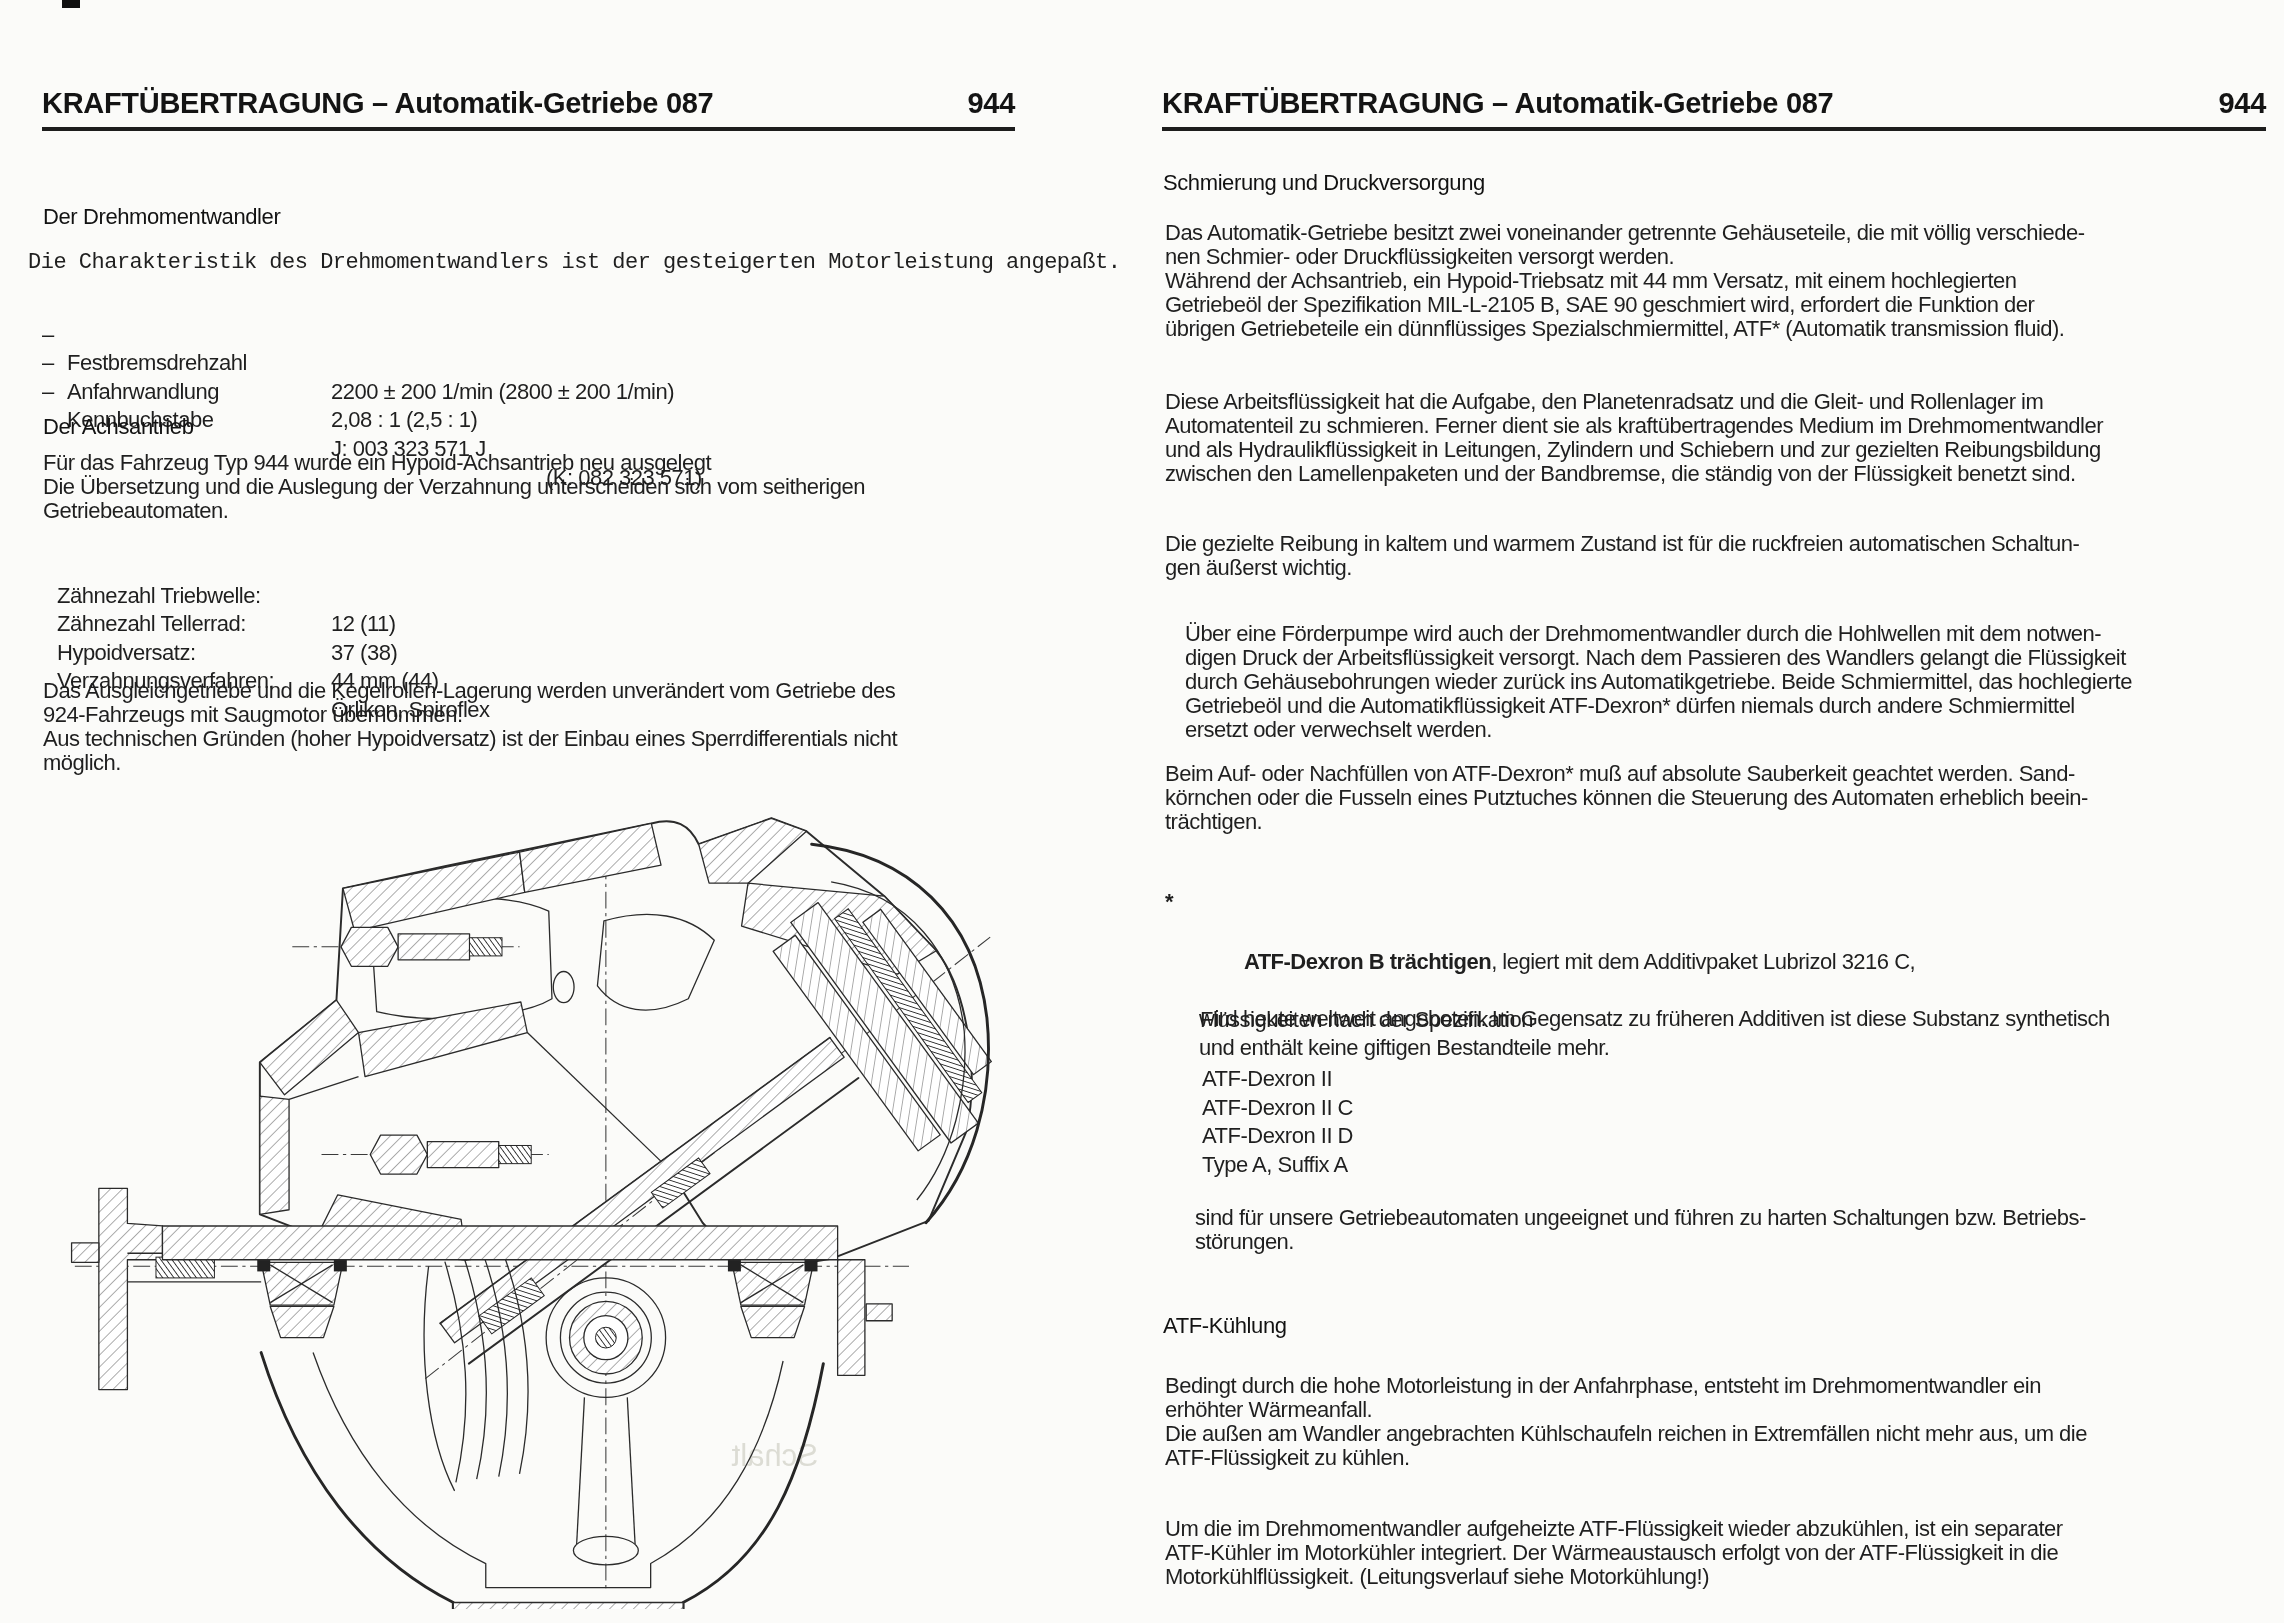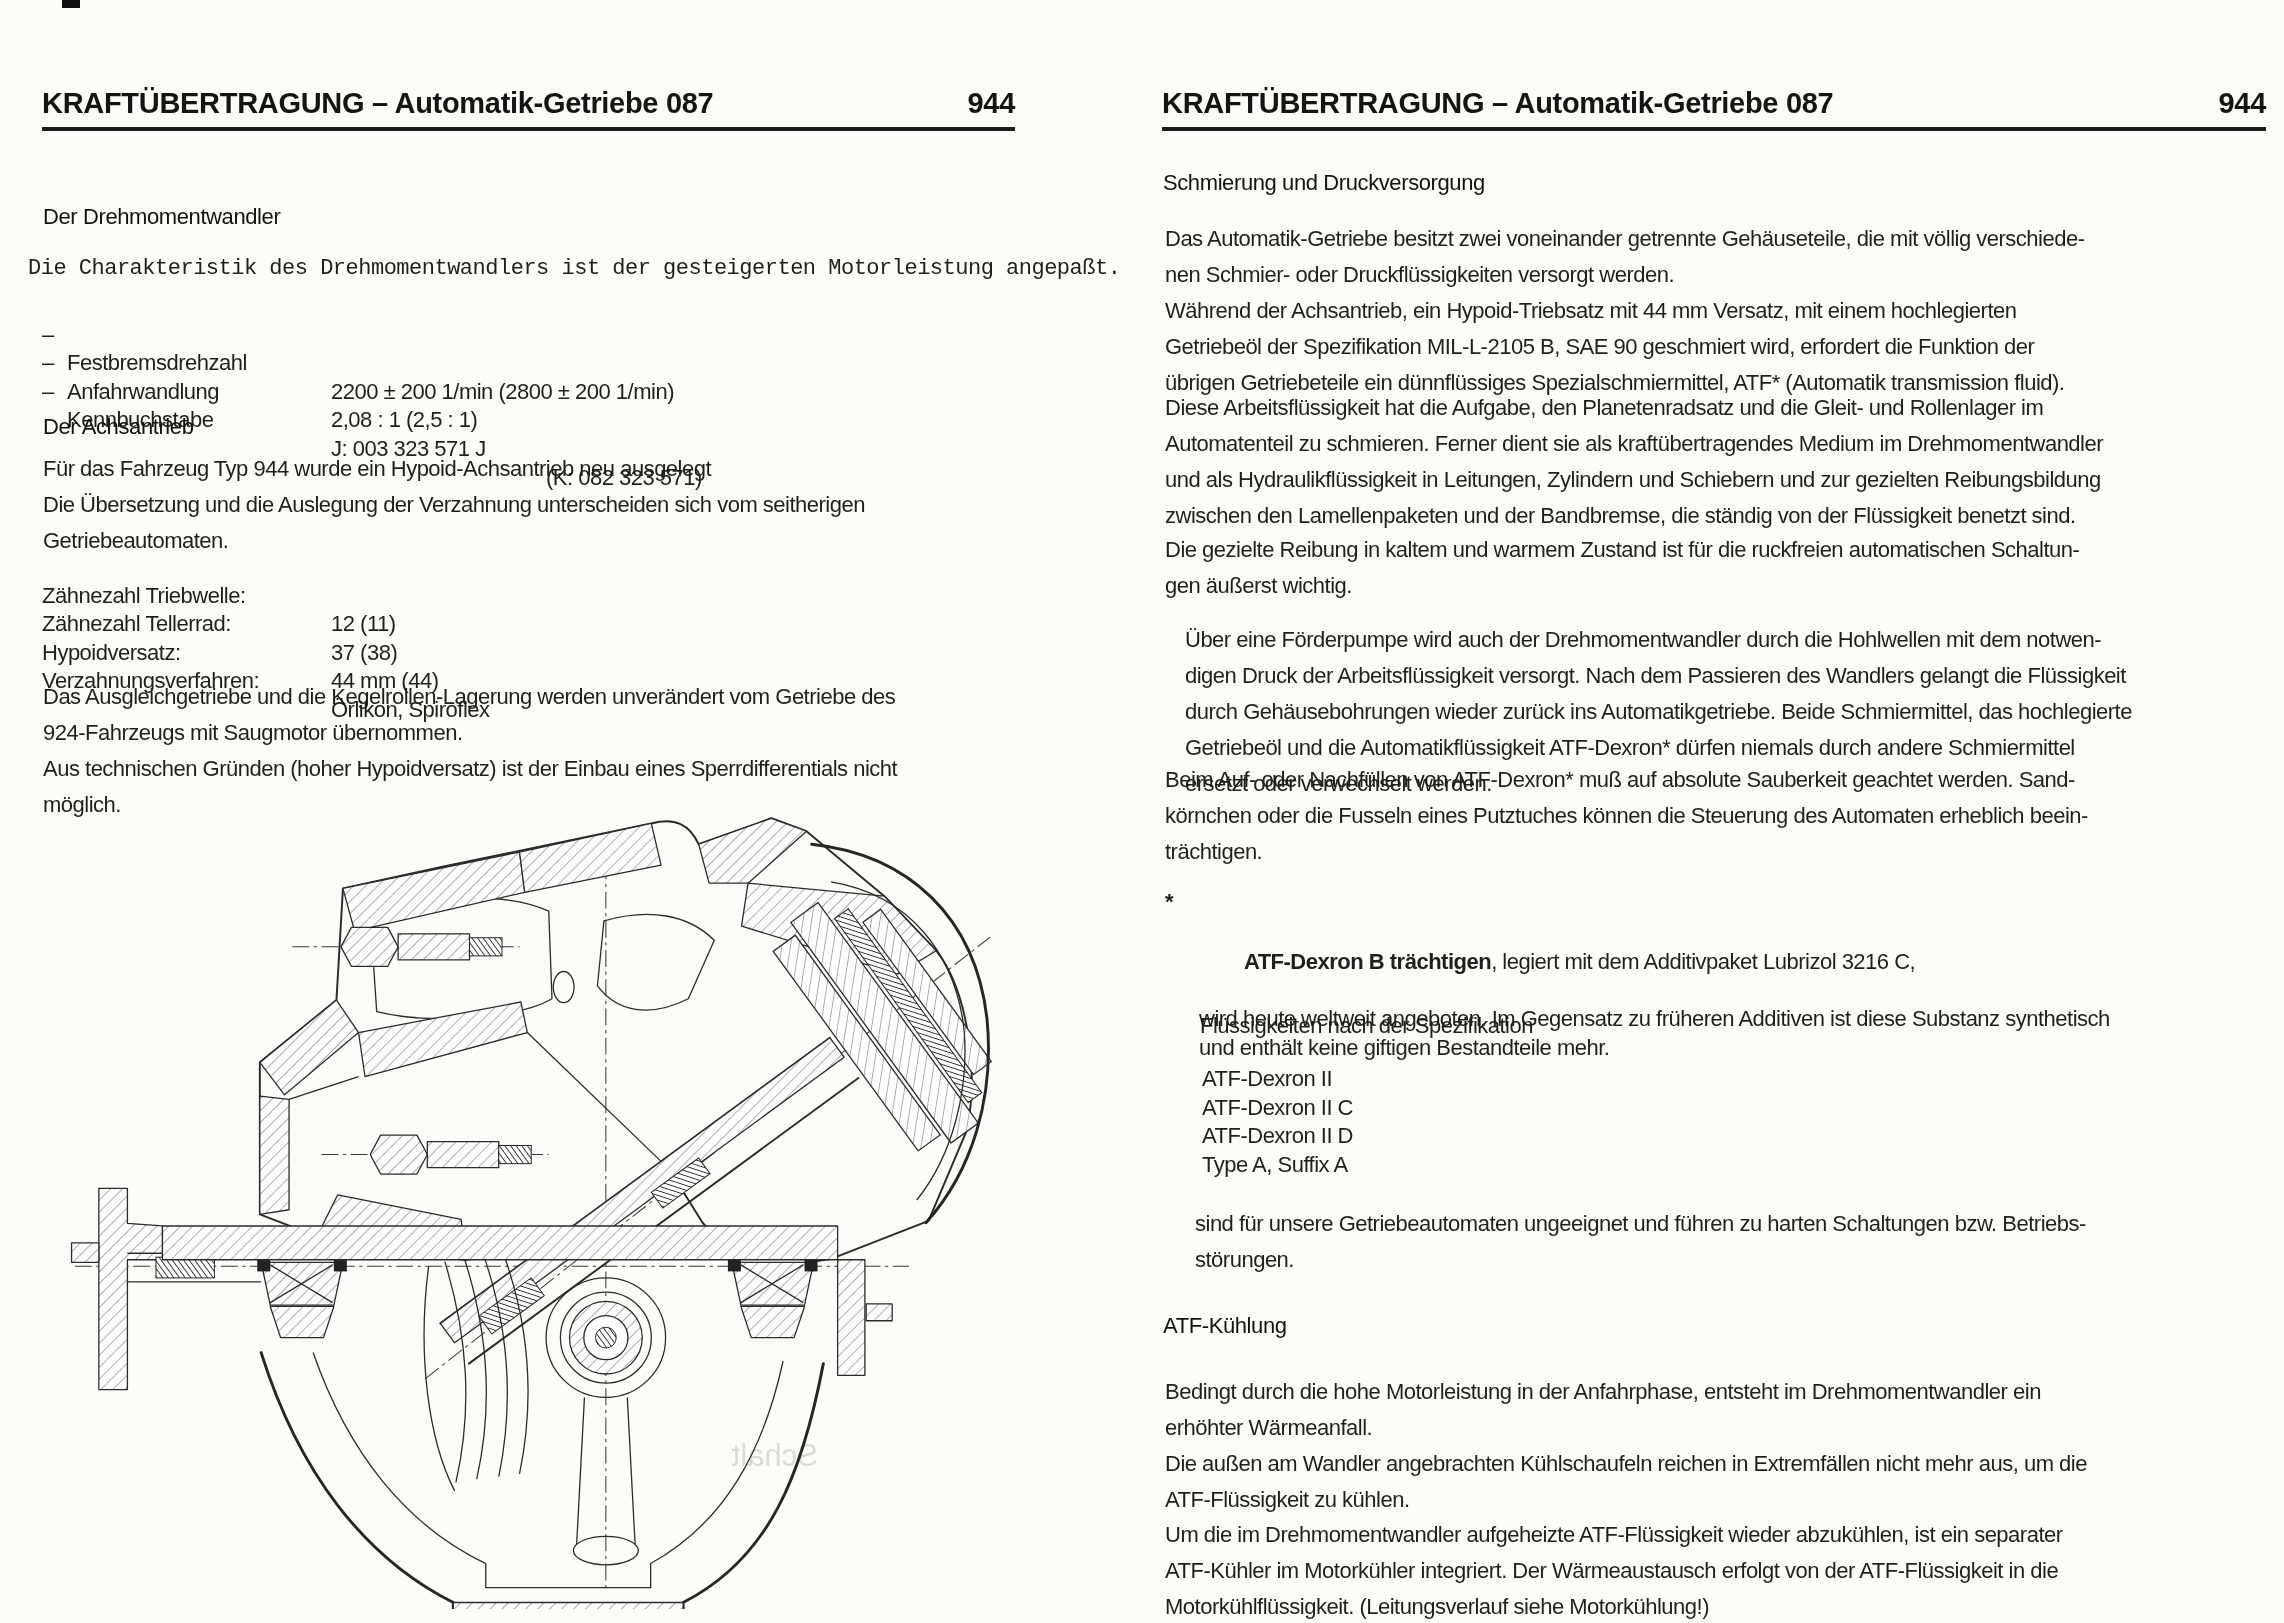--- a/index.html
+++ b/index.html
@@ -2,26 +2,26 @@
 <html style="font-size:10.4px"><head>
 <meta charset="utf-8">
 <style>
   html,body{margin:0;padding:0;background:#e9e9e6;}
   .canvas{position:relative;width:2284px;height:1623px;background:#fbfbf9;overflow:hidden;
           font-family:"Liberation Sans",sans-serif;color:#1e1e1e;}
   .hdr{position:absolute;display:flex;justify-content:space-between;align-items:baseline;
        font-weight:bold;font-size:29px;letter-spacing:-0.3px;color:#141414;white-space:pre;}
   .rule{position:absolute;height:3.9px;background:#1d1d1d;}
   .shead{position:absolute;font-weight:normal;font-size:22px;letter-spacing:-0.4px;color:#121212;white-space:pre;}
-  .para{position:absolute;font-size:22px;line-height:36px;letter-spacing:-0.5px;white-space:pre;color:#1f1f1f;}
+  .para{position:absolute;font-size:22px;line-height:24px;letter-spacing:-0.5px;white-space:pre;color:#1f1f1f;}
   .spec{position:absolute;font-size:22px;line-height:28.6px;letter-spacing:-0.5px;color:#1f1f1f;}
   .srow{position:relative;height:28.6px;white-space:pre;}
   .sdash{position:absolute;left:0;}
   .slab1{position:absolute;left:25px;}
-  .slab0{position:absolute;left:0;}
+  .slab0{position:absolute;left:15px;}
   .sval{position:absolute;left:289px;}
   .sval2{position:absolute;left:504px;}
   .fn{position:absolute;font-size:22px;line-height:28.6px;letter-spacing:-0.5px;color:#1f1f1f;}
   .fnline1{position:relative;padding-left:34px;white-space:pre;}
   .fnmark{position:absolute;left:0;top:-2.6px;font-weight:bold;}
   .fnbold{font-weight:bold;}
   .fnrest{font-weight:normal;}
   .fnlines{padding-left:34px;white-space:pre;}
   .artifact{position:absolute;background:#101010;}
   figure{margin:0;}

